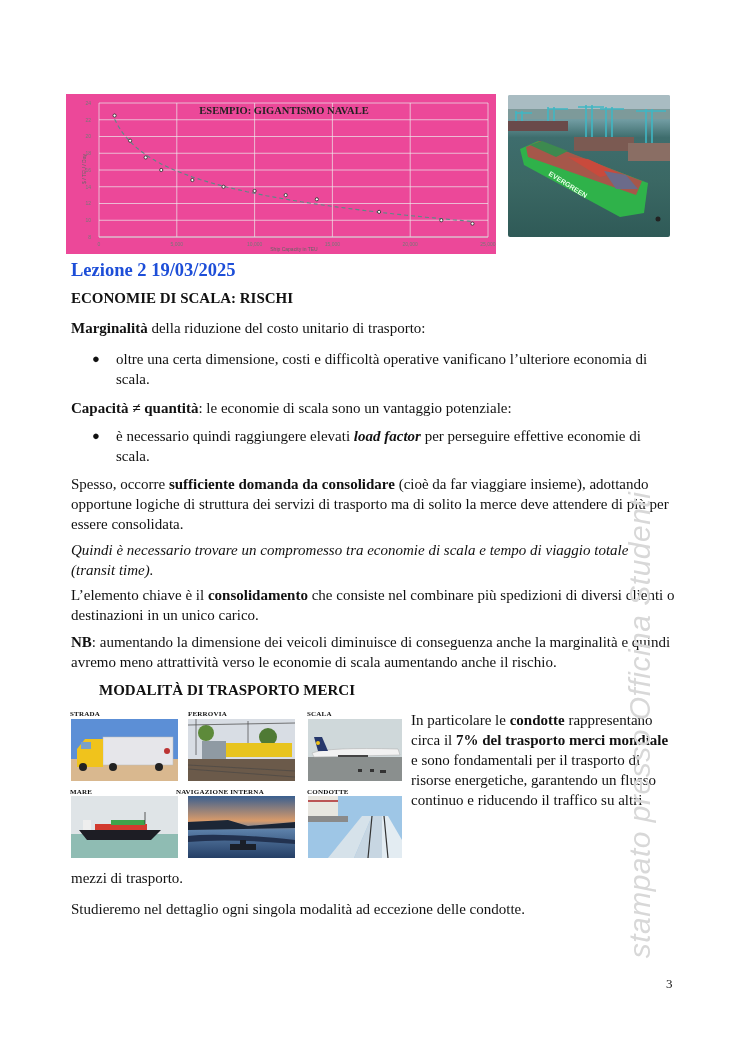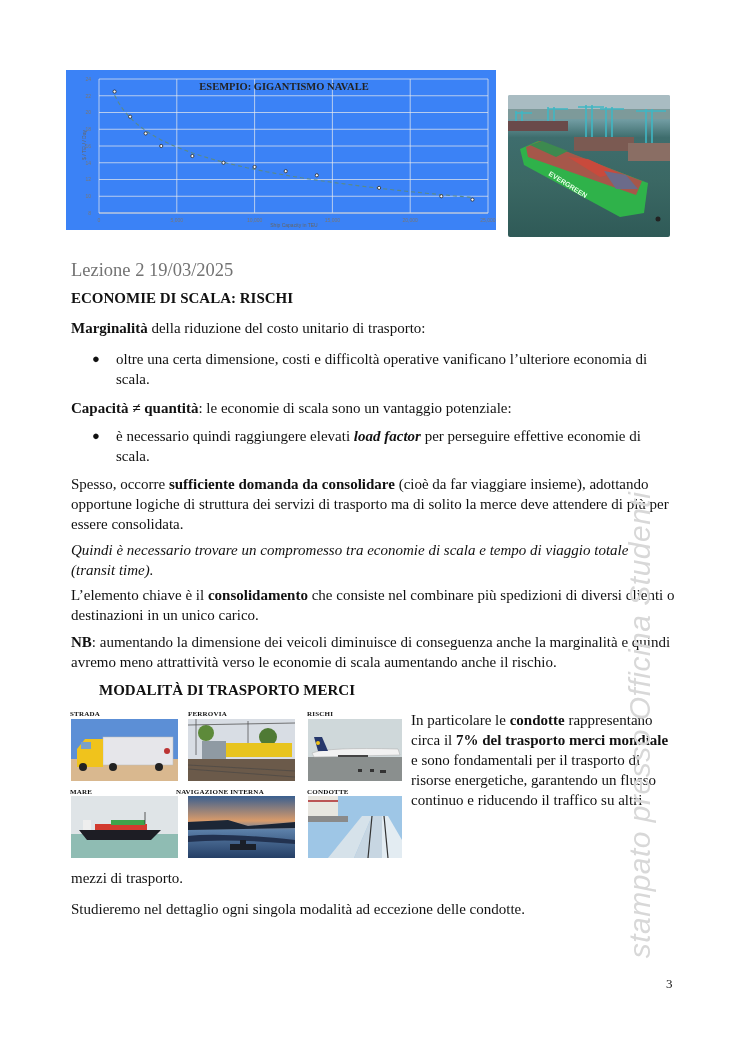--- a/index.html
+++ b/index.html
@@ -3,29 +3,29 @@
 <meta charset="utf-8">
 <style>
   html, body { margin: 0; padding: 0; background: #ffffff; }
   body { width: 744px; height: 1052px; position: relative; overflow: hidden;
          font-family: "Liberation Serif", "DejaVu Serif", serif; color: #111; }
   .abs { position: absolute; }
   p, .txt { font-size: 15px; line-height: 20px; margin: 0; }
   b { font-weight: bold; }
 
   
-  #chart { left: 66px; top: 70px; width: 430px; height: 160px; background: #3b82f6; }
+  #chart { left: 66px; top: 94px; width: 430px; height: 160px; background: #ec4899; }
   #chart svg { display: block; }
 
   
   .photo { overflow: hidden; border-radius: 2px; }
   #ship-photo { left: 508px; top: 95px; width: 162px; height: 142px;
     background: linear-gradient(180deg, #9fb7bf 0%, #6f9aa0 18%, #3e6d6d 30%, #3b6864 60%, #2f5a57 100%); }
 
-  #lesson-title { left: 71px; top: 260px; font-size: 18.5px; font-weight: normal; color: #737373; }
+  #lesson-title { left: 71px; top: 260px; font-size: 18.5px; font-weight: bold; color: #1d4ed8; }
   #sec1 { left: 71px; top: 290px; font-size: 15px; font-weight: bold; }
   #p1 { left: 71px; top: 318px; }
   #b1 { left: 92px; top: 349px; width: 580px; }
   #p2 { left: 71px; top: 398px; }
   #b2 { left: 92px; top: 426px; width: 580px; }
   #p3 { left: 71px; top: 474px; width: 605px; font-family: Liberation Serif, serif; }
   #p4 { left: 71px; top: 540px; width: 605px; font-style: italic; }
   #p5 { left: 71px: top: 0; }
   #p5 { left: 71px; top: 585px; width: 605px; }
   #p6 { left: 71px; top: 632px; width: 605px; }
@@ -200,21 +200,21 @@
         </g>
       <rect x="14" y="22" width="24" height="18" fill="#8f9aa3"></rect>
       <rect x="38" y="24" width="66" height="14" fill="#e8c41e"></rect>
       <g stroke="#444" stroke-width="0.6">
           <line x1="0" y1="46" x2="107" y2="52"></line>
           <line x1="0" y1="50" x2="107" y2="58"></line>
         </g>
     </svg>
   </div>
 
-  <div class="tp-label" style="left:307px;top:710px;">RISCHI</div>
+  <div class="tp-label" style="left:307px;top:710px;">SCALA</div>
   <div class="tp-img" style="left:308px;top:719px;width:94px;">
     <svg width="94" height="62">
       <rect width="94" height="38" fill="#cfd8da"></rect>
         <rect y="38" width="94" height="24" fill="#8a8f8e"></rect>
       <path d="M4 34 Q20 28 90 30 L92 36 L6 38 Z" fill="#f2f2f2" stroke="#aaa" stroke-width="0.5"></path>
       <polygon points="10,32 6,18 14,18 20,32" fill="#26376b"></polygon>
       <circle cx="10" cy="24" r="2" fill="#f0c31c"></circle>
       <rect x="30" y="36" width="30" height="2" fill="#444"></rect>
       <g fill="#333">
           <rect x="50" y="50" width="4" height="3"></rect>

